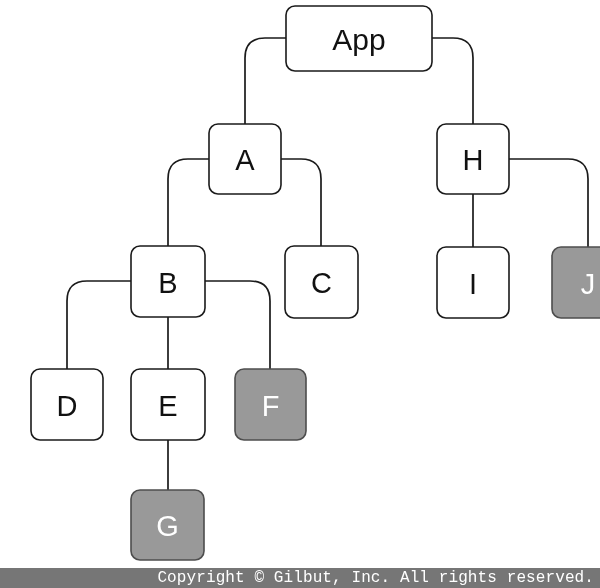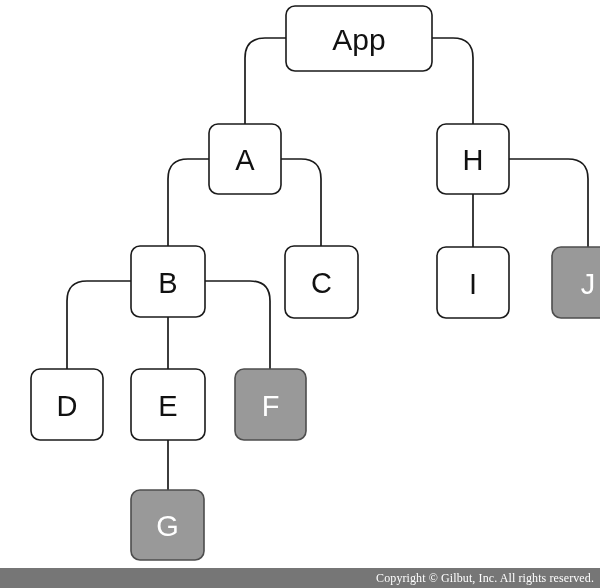--- a/index.html
+++ b/index.html
@@ -64,22 +64,22 @@
     height: 20px;
     background: #767676;
     display: flex;
     align-items: center;
     justify-content: flex-end;
     box-sizing: border-box;
     padding-right: 6px;
   }
   #footer-text {
     color: #ffffff;
-    font-family: Liberation Serif, serif;
-    font-size: 12px;
+    font-family: Liberation Mono, monospace;
+    font-size: 16px;
     letter-spacing: 0.1px;
     white-space: nowrap;
   }
 </style>
 </head>
 <body>
 
 <div id="diagram-root">
   <svg id="tree-svg" viewBox="0 0 600 588" xmlns="http://www.w3.org/2000/svg">
     <g id="edge-layer">

